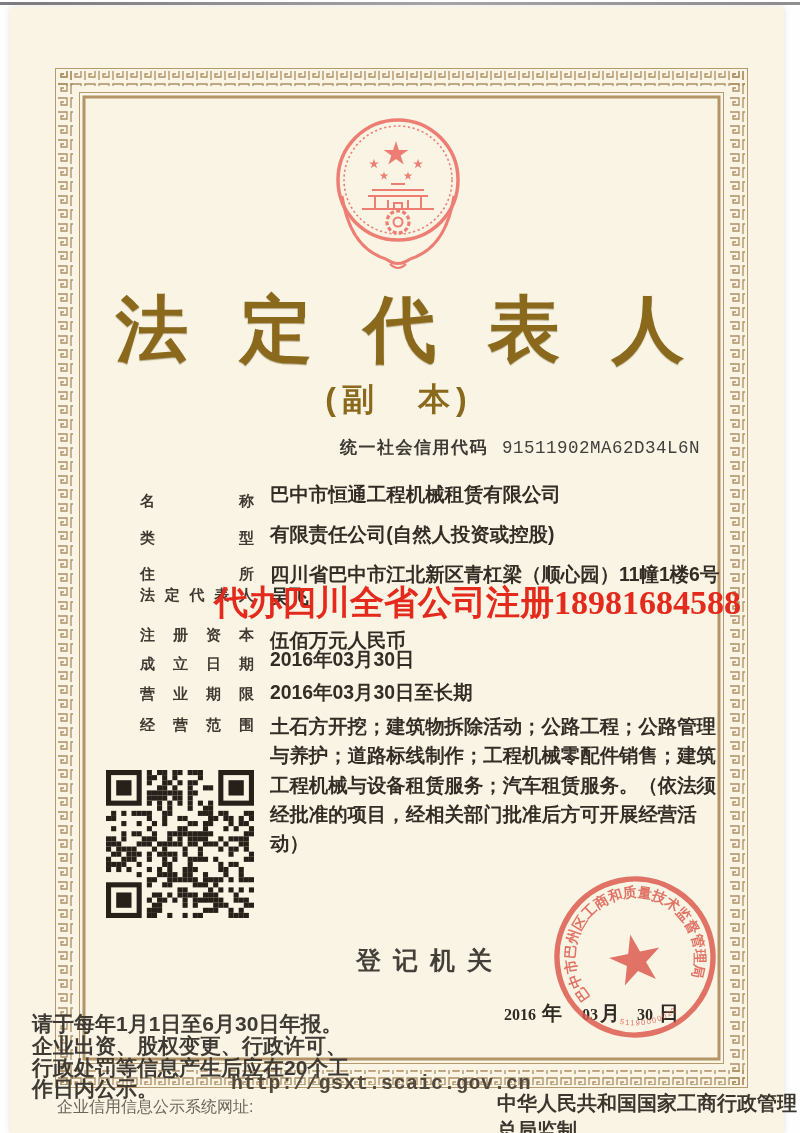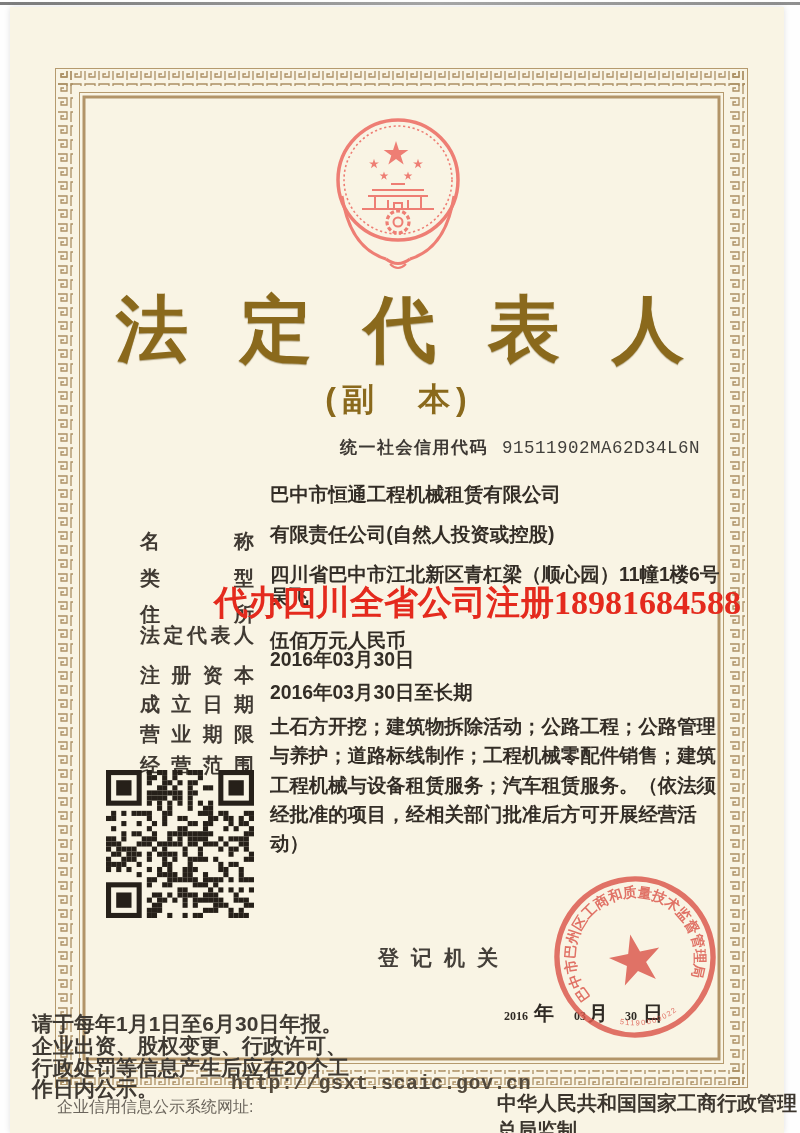--- a/index.html
+++ b/index.html
@@ -15,32 +15,32 @@
   .title{position:absolute;left:0;width:800px;top:282px;text-align:center;
          font-size:72px;font-weight:900;color:#8a691c;letter-spacing:52px;text-indent:52px;
          text-shadow:0 1px 1px rgba(90,66,10,.45);z-index:2;}
   .subtitle{position:absolute;left:0;width:792px;top:378px;text-align:center;
             font-size:32px;font-weight:700;color:#8a691c;letter-spacing:6px;text-indent:6px;z-index:2;}
   .credit-row{position:absolute;left:90px;width:625px;top:436px;display:flex;
               justify-content:flex-end;align-items:baseline;padding-right:15px;box-sizing:border-box;z-index:2;}
   .credit-label{font-size:17px;font-weight:600;letter-spacing:1.5px;color:#3d3833;}
   .credit-value{font-family:"Liberation Mono",monospace;font-size:17.5px;font-weight:500;
                 color:#42403c;margin-left:14px;letter-spacing:.5px;}
-  .flabel{position:absolute;left:140px;width:114px;font-size:20px;font-weight:600;color:#403a33;
-          text-align:justify;text-align-last:justify;z-index:2;margin-top:36px;}
+  .flabel{position:absolute;left:140px;width:114px;font-size:15px;font-weight:600;color:#403a33;
+          text-align:justify;text-align-last:justify;z-index:2;}
   .fvalue{position:absolute;left:270px;width:456px;font-size:19.4px;font-weight:700;color:#332d26;z-index:2;}
   .fvalue.scope{line-height:29.3px;}
   .watermark{position:absolute;left:214px;top:580px;width:470px;font-family:"Liberation Serif",serif;
              font-size:34px;font-weight:600;color:#e42a1d;white-space:nowrap;z-index:5;}
   .qr{position:absolute;left:106px;top:770px;z-index:2;}
-  .reg-label{position:absolute;left:378px;top:944px;font-size:21px;font-weight:600;
+  .reg-label{position:absolute;left:356px;top:944px;font-size:25px;font-weight:600;
              letter-spacing:12px;color:#443f39;z-index:2;}
   .seal{position:absolute;left:550px;top:872px;z-index:6;opacity:.84;}
   .date-row{position:absolute;left:504px;top:1000px;display:flex;align-items:baseline;z-index:3;}
-  .date-row .num{font-family:"Liberation Serif",serif;font-size:12px;font-weight:600;color:#2f2a24;}
+  .date-row .num{font-family:"Liberation Serif",serif;font-size:16px;font-weight:600;color:#2f2a24;}
   .date-row .unit{font-size:20px;font-weight:700;color:#2f2a24;}
   .d-y{margin-right:6px;} .u1{margin-right:20px;} .d-m{margin-right:2px;}
   .u2{margin-right:17px;} .d-d{margin-right:6px;}
   .notice{position:absolute;left:32px;top:1010px;z-index:3;}
   .notice div{font-size:21px;font-weight:600;color:#3f3a33;height:21.8px;white-space:nowrap;}
   .site-label{position:absolute;left:57px;top:1097px;font-size:16px;color:#6b655c;z-index:3;}
   .site-url{position:absolute;left:231px;top:1072px;font-family:"Liberation Mono",monospace;
             font-size:20px;font-weight:700;color:#52493c;letter-spacing:.5px;z-index:3;}
   .publisher{position:absolute;left:497px;top:1090px;font-size:20px;font-weight:600;color:#3c362e;z-index:3;}
 </style>

